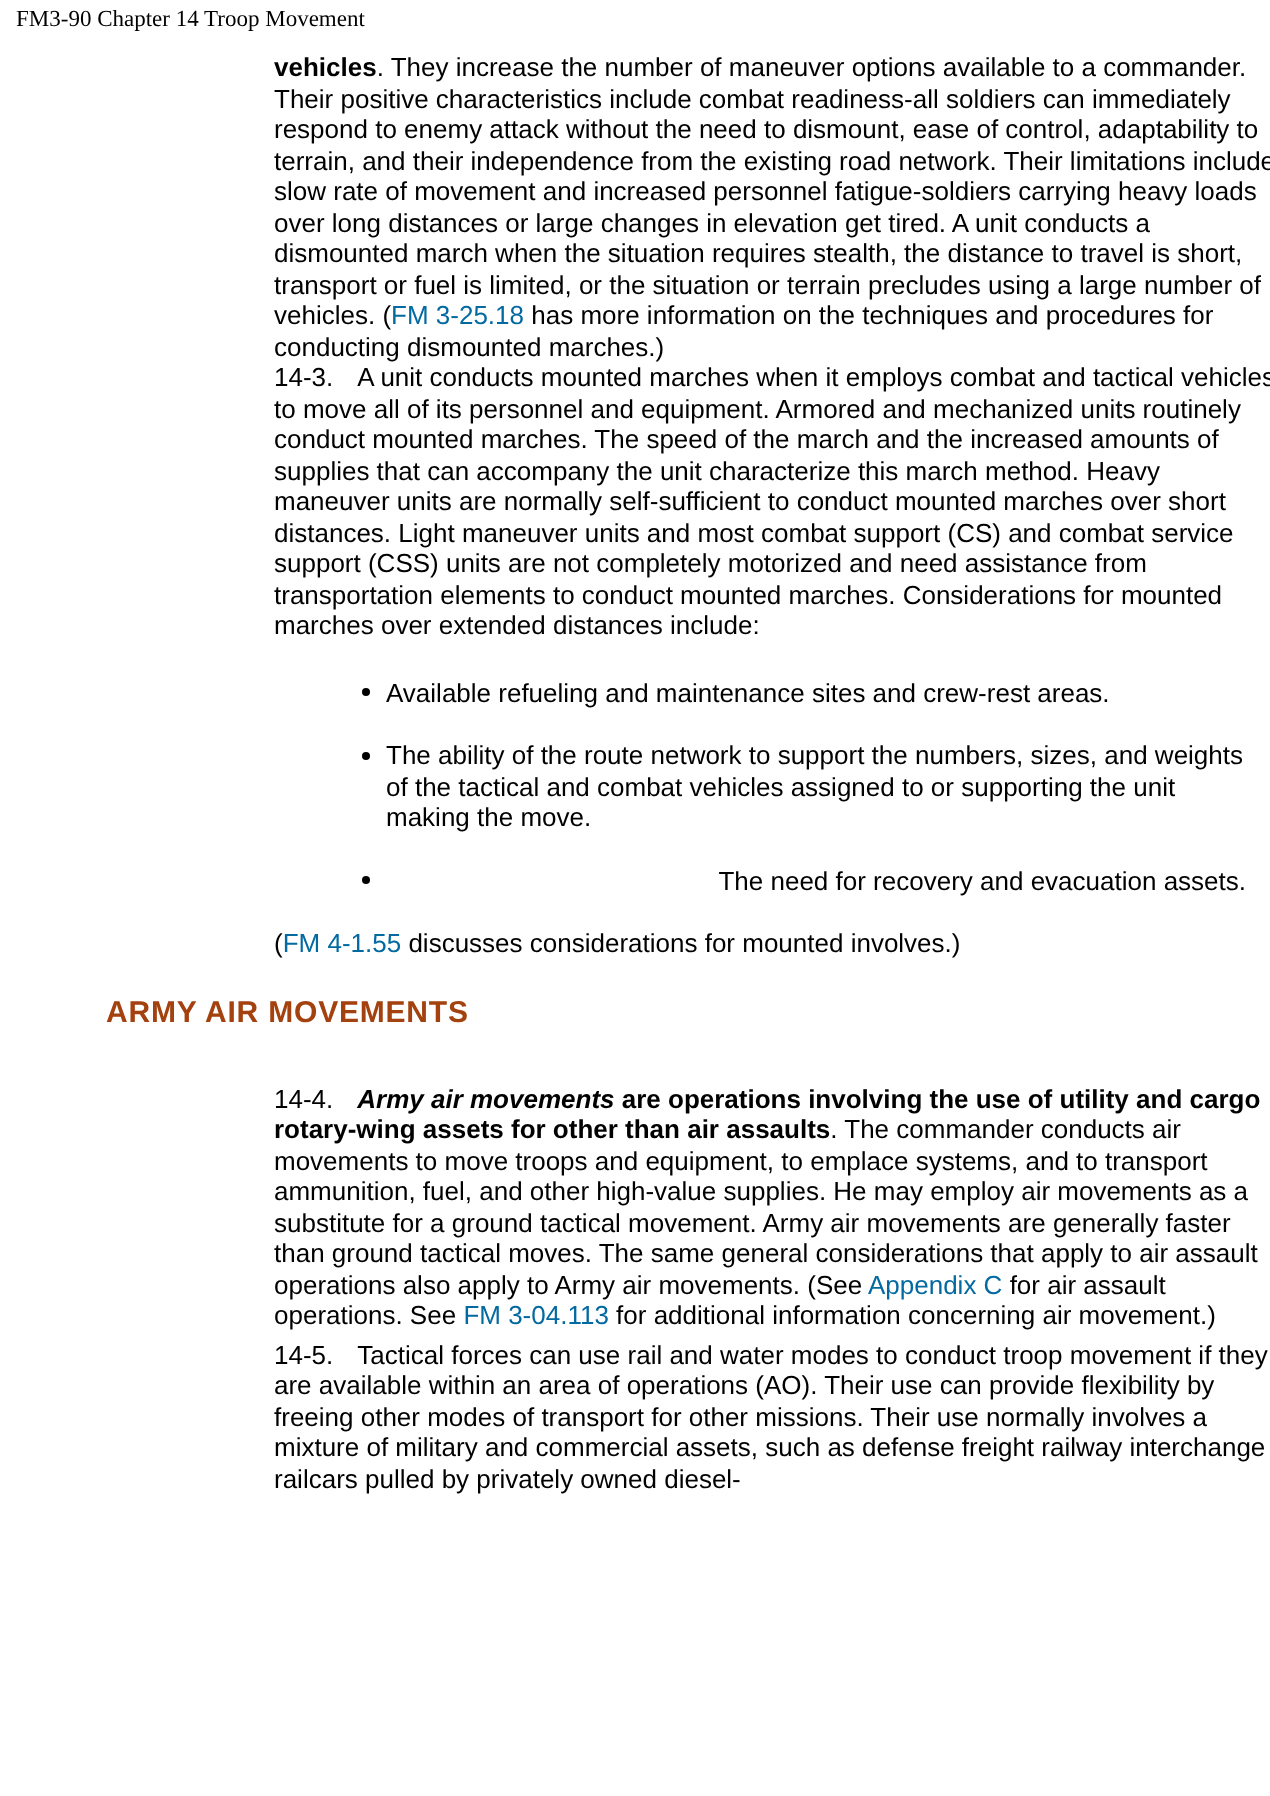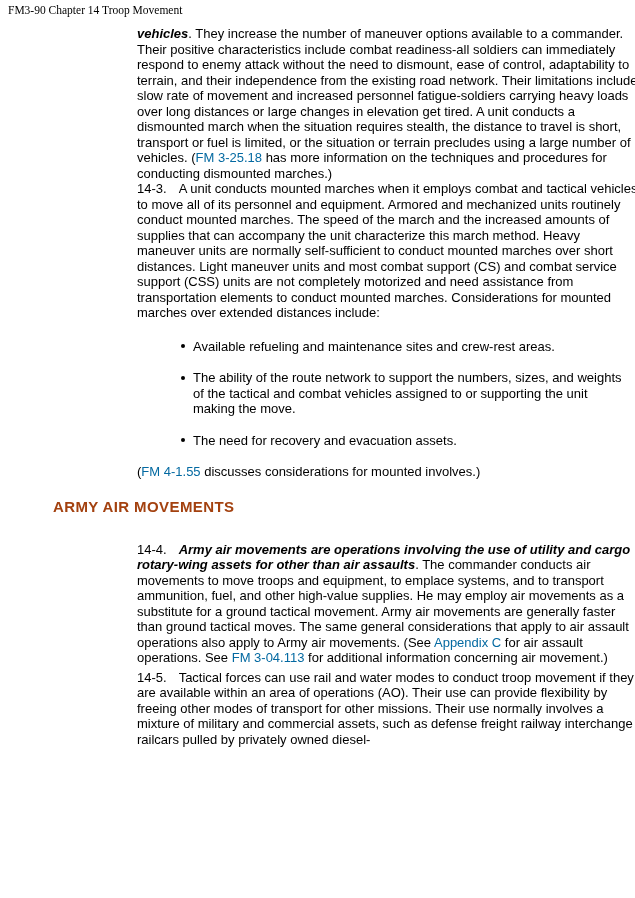--- a/index.html
+++ b/index.html
@@ -45,33 +45,33 @@
     list-style: none;
     margin: 18px 0 16px 0;
     padding: 0 0 0 44px;
   }
   ul.bullet-list li {
     position: relative;
     padding-left: 12px;
     margin: 0 0 16px 0;
     max-width: 430px;
   }
-  ul.bullet-list li:last-child { margin-bottom: 2px; }
+  ul.bullet-list li:last-child { margin-bottom: 2px; text-align: right; }
   ul.bullet-list li::before {
     content: "";
     position: absolute;
     left: 0;
     top: 5.5px;
     width: 4px;
     height: 4px;
     border-radius: 50%;
     background: #000000;
   }
   .pnum { padding-right: 12px; }
-  .bold { font-weight: bold; font-style: italic; }
+  .bold { font-weight: bold; }
   .bold-italic { font-weight: bold; font-style: italic; }
   a.doc-link {
     color: #0369a1;
     cursor: pointer;
   }
 </style>
 </head>
 <body>
 
 <div class="page">

